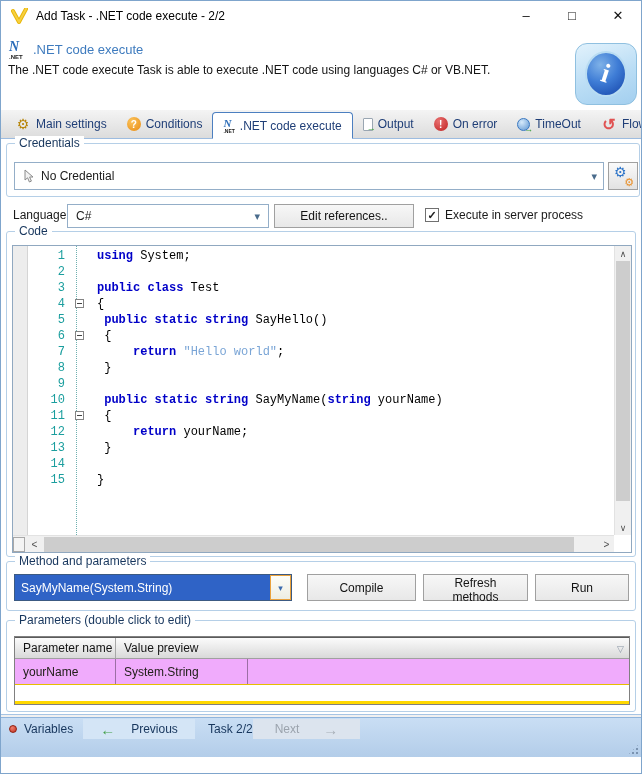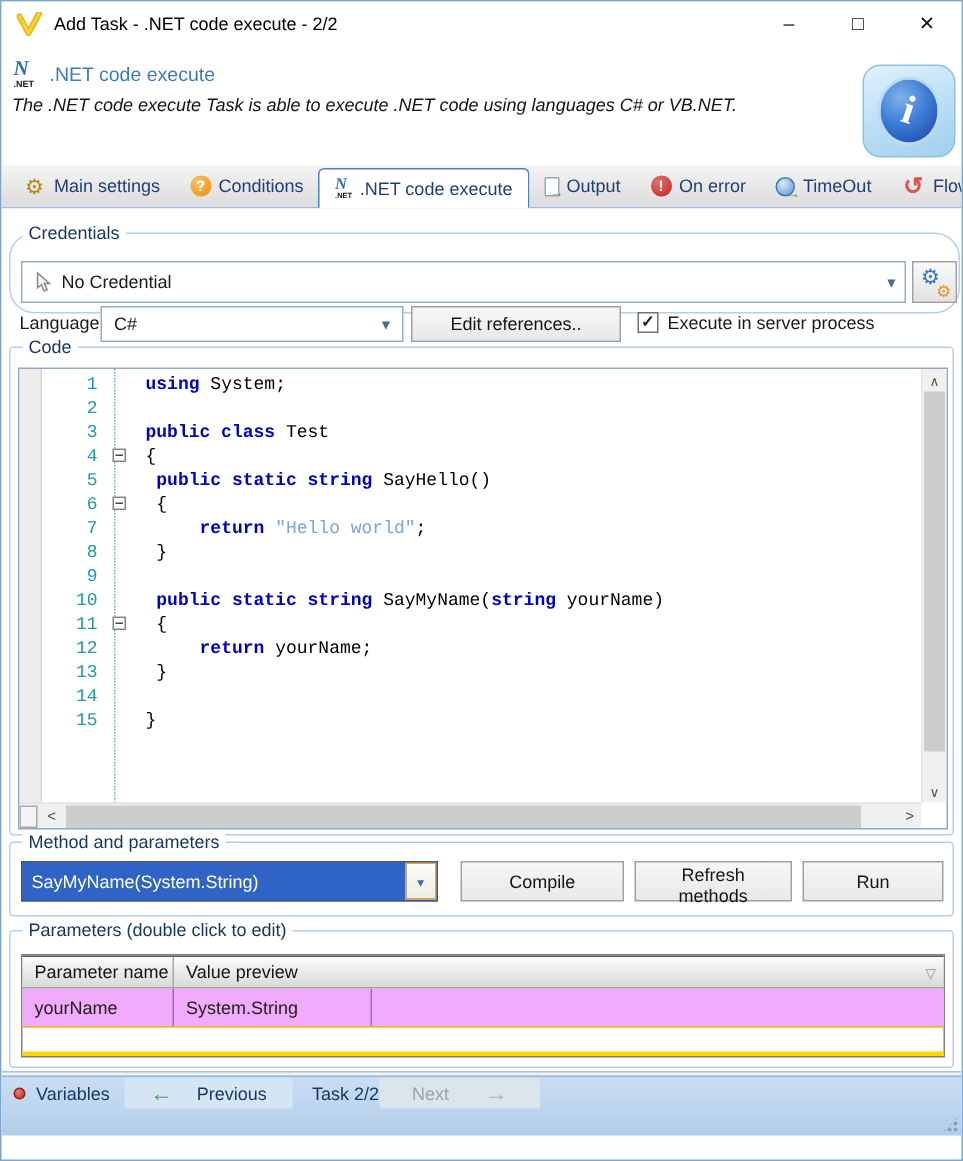--- a/index.html
+++ b/index.html
@@ -19,21 +19,21 @@
     font-size:13px;color:#111;cursor:default;}
   
   .header{position:absolute;left:0;top:30px;right:0;height:79px;background:#fff;}
   .dotnet-ico{display:inline-flex;flex-direction:column;align-items:flex-start;line-height:1;}
   .dotnet-ico i{font-style:italic;font-weight:bold;color:#2B6CB8;font-family:"Liberation Serif",serif;}
   .dotnet-ico b{color:#1a1a1a;letter-spacing:0;}
   .dotnet-ico.lg{position:absolute;left:8px;top:9px;}
   .dotnet-ico.lg i{font-size:14px;}
   .dotnet-ico.lg b{font-size:6px;}
   .task-name{position:absolute;left:32px;top:11px;font-size:13px;color:#3E7BBE;}
-  .desc{position:absolute;left:7px;top:32px;width:560px;color:#141414;font-style:italic;}
+  .desc{position:absolute;left:7px;top:32px;width:560px;color:#141414;}
   .info-badge{position:absolute;right:4px;top:12px;width:62px;height:62px;border-radius:12px;
     background:linear-gradient(160deg,#E2F2FC 0%,#BADDF5 55%,#A3CFEF 100%);
     border:1px solid #8FC0E0;display:flex;align-items:center;justify-content:center;}
   .sphere{width:42px;height:46px;border-radius:50%;
     background:radial-gradient(circle at 35% 28%,#7FB2E8 0%,#3F7DD6 45%,#1443A8 100%);
     border:2px solid #B9DCF2;display:flex;align-items:center;justify-content:center;position:relative;}
   .sphere span{color:#fff;font-family:"Liberation Serif",serif;font-weight:bold;font-size:27px;
     transform:rotate(18deg);display:block;margin-top:-2px;}
   
   .tabbar{position:absolute;left:0;top:109px;right:0;height:29px;
@@ -54,21 +54,21 @@
   .ticon .page{display:block;width:10px;height:13px;background:#fff;border:1px solid #9AA6B2;border-radius:1px;}
   .ticon .out-arrow{position:absolute;right:-3px;bottom:-2px;color:#3DA03D;font-weight:bold;font-size:9px;}
   .ticon .tclock{display:block;width:13px;height:13px;border-radius:50%;
     background:radial-gradient(circle at 35% 30%,#D6EAFB,#5E95D2);border:1px solid #3A78C0;}
   .ticon .tarrow{position:absolute;right:-3px;bottom:-3px;color:#3DA03D;font-weight:bold;font-size:9px;}
   .ticon.flow-icon{color:#E05252;font-weight:bold;font-size:16px;width:16px;height:16px;}
   
   .content{position:absolute;left:0;top:138px;right:0;height:575px;background:#fff;}
   .group{position:absolute;border:1px solid #B5CFE7;border-radius:3px;background:#fff;}
   .group>.glabel{position:absolute;top:-8px;left:8px;background:#fff;padding:0 4px;color:#17365D;}
-  .g-cred{left:5px;top:16px;width:634px;height:54px;border-radius:17px;}
+  .g-cred{left:5px;top:4px;width:634px;height:54px;}
   .g-code{left:5px;top:92px;width:630px;height:326px;}
   .g-method{left:5px;top:422px;width:630px;height:50px;}
   .g-params{left:5px;top:481px;width:630px;height:92px;}
   
   .cred-combo{position:absolute;left:7px;top:18px;width:590px;height:28px;border:1px solid #94AEC8;
     background:#fff;display:flex;align-items:center;padding:0 6px;}
   .cred-combo .carrow{margin-left:auto;color:#4A6B8C;font-size:11px;}
   .cursor-svg{width:12px;height:15px;margin:0 6px 0 2px;flex:none;}
   .gear-btn{position:absolute;left:601px;top:18px;width:30px;height:28px;border:1px solid #A0A0A0;
     background:linear-gradient(#FAFAFA,#E2E2E2);display:flex;align-items:center;justify-content:center;position:absolute;}

